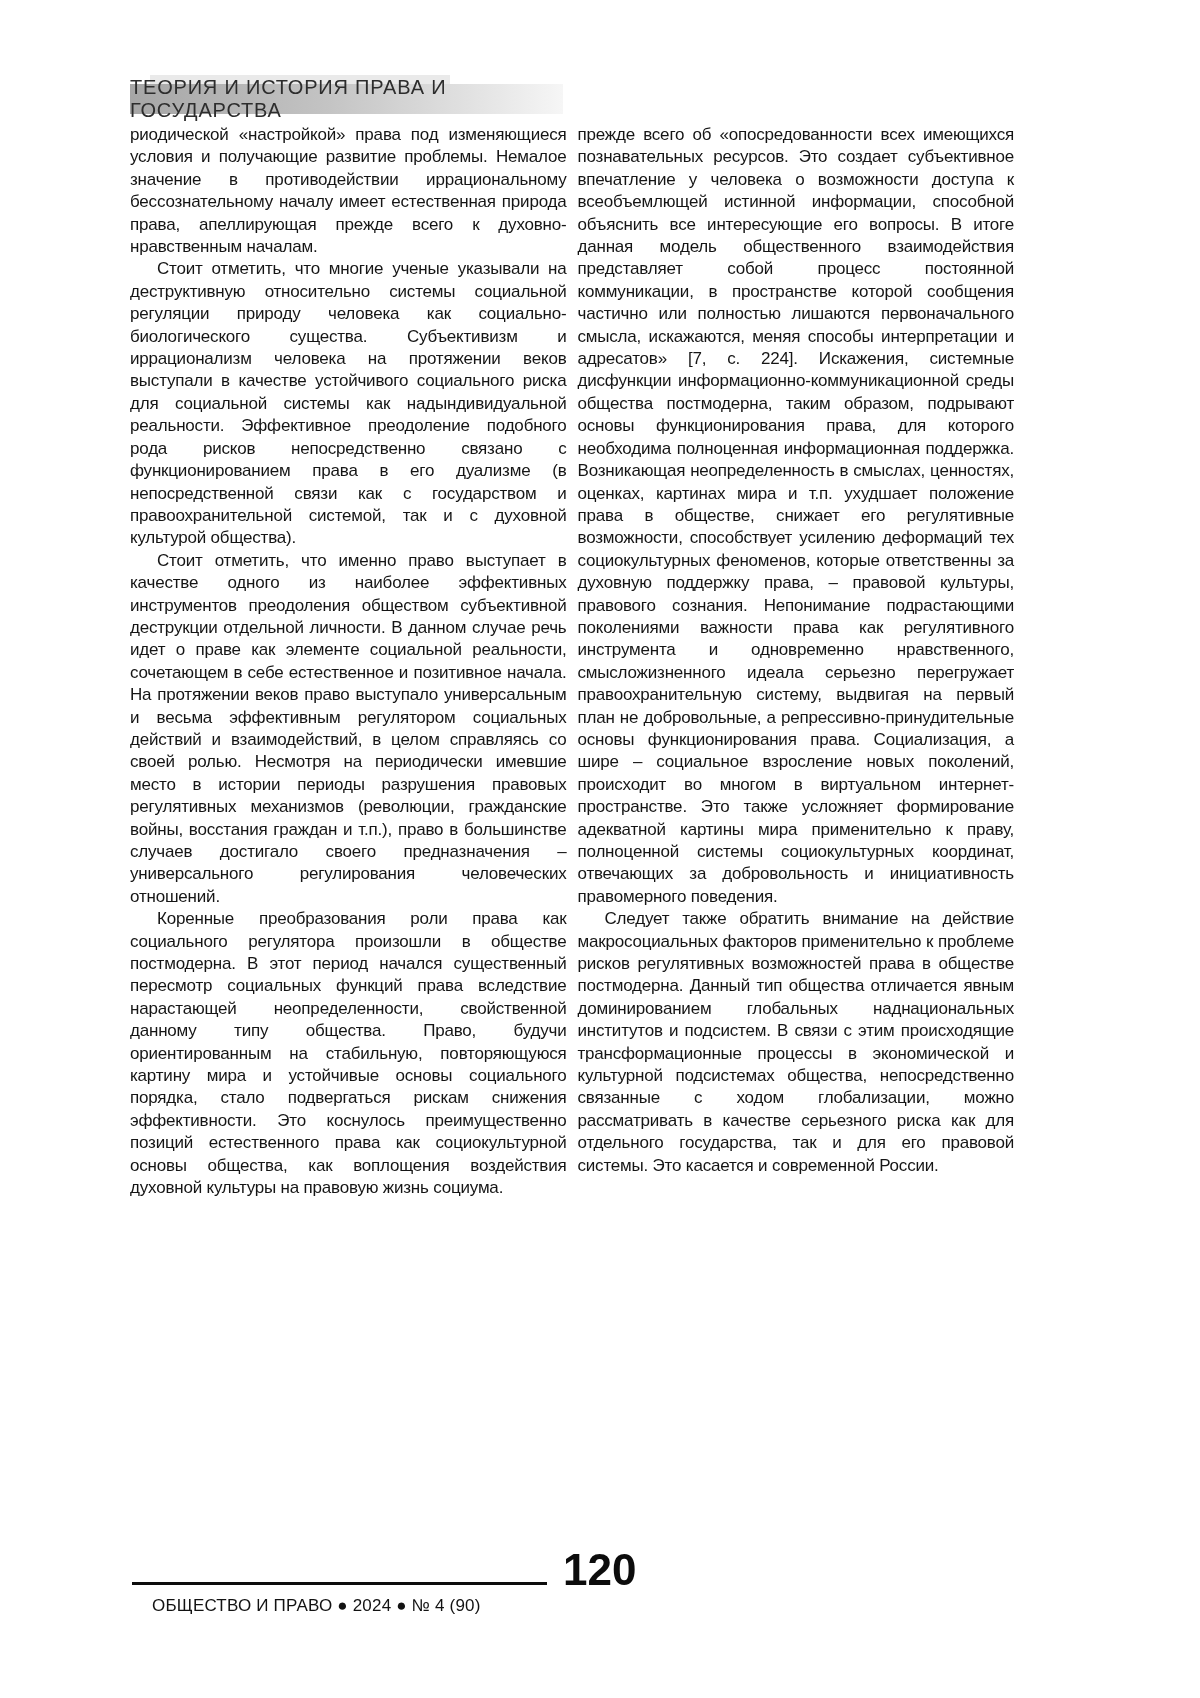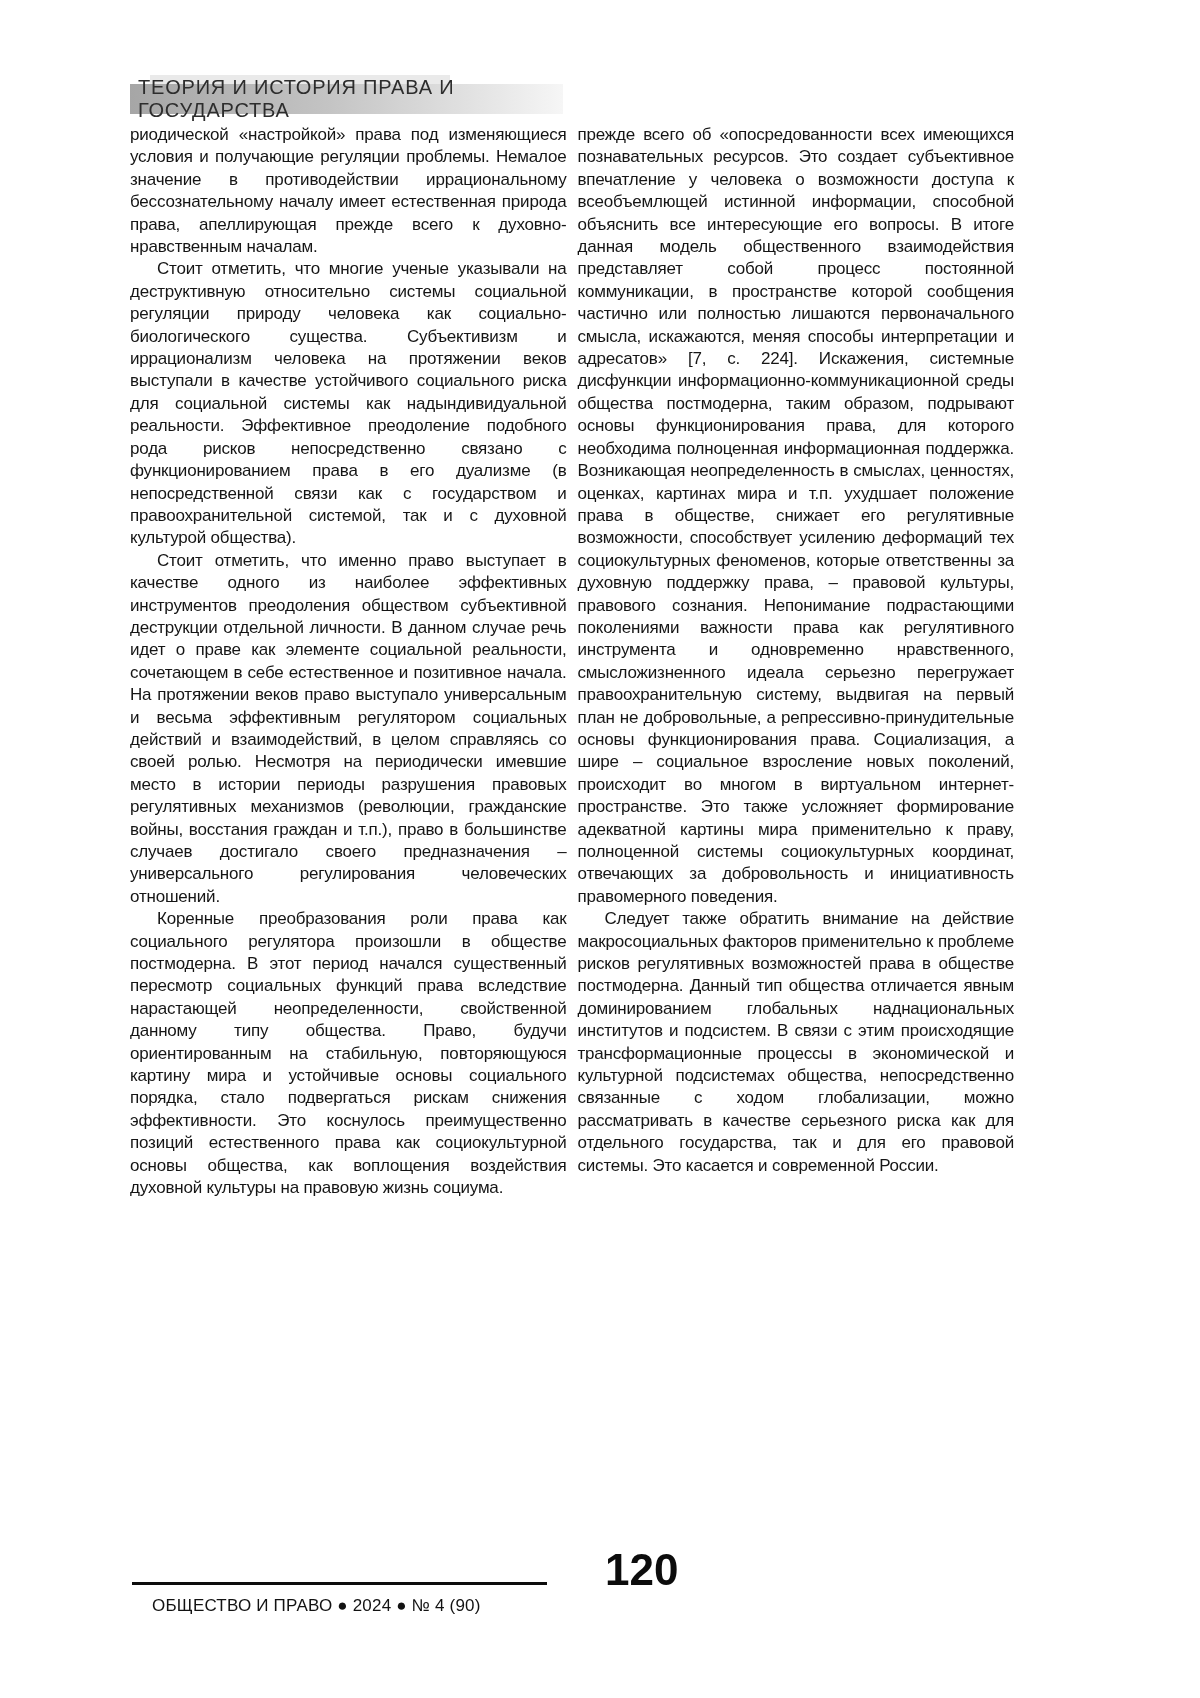--- a/index.html
+++ b/index.html
@@ -24,21 +24,20 @@
     background: #d9d9d9;
     opacity: 0.55;
   }
   .header-bar {
     position: absolute;
     left: 130px;
     top: 84px;
     width: 433px;
     height: 30px;
     box-sizing: border-box;
-    padding-left: 8px;
     display: flex;
     align-items: center;
     background: linear-gradient(to right, #a6a6a6 0%, #c3c3c3 45%, #e3e3e3 80%, #f6f6f6 100%);
   }
   .header-bar span {
     font-size: 20px;
     letter-spacing: 0.8px;
     color: #2d2d2d;
   }
   .columns {
@@ -75,21 +74,20 @@
     background: #0c0c0c;
   }
   .page-number {
     position: absolute;
     left: 563px;
     top: 1548px;
     font-size: 44px;
     font-weight: 700;
     color: #0c0c0c;
     line-height: 1;
-    margin-left: 42px;
   }
   .journal-line {
     position: absolute;
     left: 152px;
     top: 1596px;
     font-size: 17px;
     letter-spacing: 0.2px;
     color: #121212;
   }
 </style>
@@ -97,21 +95,21 @@
 <body>
 
 <div class="scan-artifact"></div>
 
 <div class="header-bar">
   <span>ТЕОРИЯ И ИСТОРИЯ ПРАВА И ГОСУДАРСТВА</span>
 </div>
 
 <div class="columns">
   <div class="col" lang="ru">
-    <p class="cont" lang="ru">риодической «настройкой» права под изменяющиеся условия и получающие регуляции проблемы. Немалое значение в противодействии иррациональному бессознательному началу имеет естественная природа права, апеллирующая прежде всего к духовно-нравственным началам.</p>
+    <p class="cont" lang="ru">риодической «настройкой» права под изменяющиеся условия и получающие развитие проблемы. Немалое значение в противодействии иррациональному бессознательному началу имеет естественная природа права, апеллирующая прежде всего к духовно-нравственным началам.</p>
     <p lang="ru">Стоит отметить, что многие ученые указывали на деструктивную относительно системы социальной регуляции природу человека как социально-биологического существа. Субъективизм и иррационализм человека на протяжении веков выступали в качестве устойчивого социального риска для социальной системы как надындивидуальной реальности. Эффективное преодоление подобного рода рисков непосредственно связано с функционированием права в его дуализме (в непосредственной связи как с государством и правоохранительной системой, так и с духовной культурой общества).</p>
     <p lang="ru">Стоит отметить, что именно право выступает в качестве одного из наиболее эффективных инструментов преодоления обществом субъективной деструкции отдельной личности. В данном случае речь идет о праве как элементе социальной реальности, сочетающем в себе естественное и позитивное начала. На протяжении веков право выступало универсальным и весьма эффективным регулятором социальных действий и взаимодействий, в целом справляясь со своей ролью. Несмотря на периодически имевшие место в истории периоды разрушения правовых регулятивных механизмов (революции, гражданские войны, восстания граждан и т.п.), право в большинстве случаев достигало своего предназначения – универсального регулирования человеческих отношений.</p>
     <p lang="ru">Коренные преобразования роли права как социального регулятора произошли в обществе постмодерна. В этот период начался существенный пересмотр социальных функций права вследствие нарастающей неопределенности, свойственной данному типу общества. Право, будучи ориентированным на стабильную, повторяющуюся картину мира и устойчивые основы социального порядка, стало подвергаться рискам снижения эффективности. Это коснулось преимущественно позиций естественного права как социокультурной основы общества, как воплощения воздействия духовной культуры на правовую жизнь социума.</p>
   </div>
   <div class="col" lang="ru">
     <p class="cont" lang="ru">прежде всего об «опосредованности всех имеющихся познавательных ресурсов. Это создает субъективное впечатление у человека о возможности доступа к всеобъемлющей истинной информации, способной объяснить все интересующие его вопросы. В итоге данная модель общественного взаимодействия представляет собой процесс постоянной коммуникации, в пространстве которой сообщения частично или полностью лишаются первоначального смысла, искажаются, меняя способы интерпретации и адресатов» [7, с. 224]. Искажения, системные дисфункции информационно-коммуникационной среды общества постмодерна, таким образом, подрывают основы функционирования права, для которого необходима полноценная информационная поддержка. Возникающая неопределенность в смыслах, ценностях, оценках, картинах мира и т.п. ухудшает положение права в обществе, снижает его регулятивные возможности, способствует усилению деформаций тех социокультурных феноменов, которые ответственны за духовную поддержку права, – правовой культуры, правового сознания. Непонимание подрастающими поколениями важности права как регулятивного инструмента и одновременно нравственного, смысложизненного идеала серьезно перегружает правоохранительную систему, выдвигая на первый план не добровольные, а репрессивно-принудительные основы функционирования права. Социализация, а шире – социальное взросление новых поколений, происходит во многом в виртуальном интернет-пространстве. Это также усложняет формирование адекватной картины мира применительно к праву, полноценной системы социокультурных координат, отвечающих за добровольность и инициативность правомерного поведения.</p>
     <p lang="ru">Следует также обратить внимание на действие макросоциальных факторов применительно к проблеме рисков регулятивных возможностей права в обществе постмодерна. Данный тип общества отличается явным доминированием глобальных наднациональных институтов и подсистем. В связи с этим происходящие трансформационные процессы в экономической и культурной подсистемах общества, непосредственно связанные с ходом глобализации, можно рассматривать в качестве серьезного риска как для отдельного государства, так и для его правовой системы. Это касается и современной России.</p>
   </div>
 </div>
 

